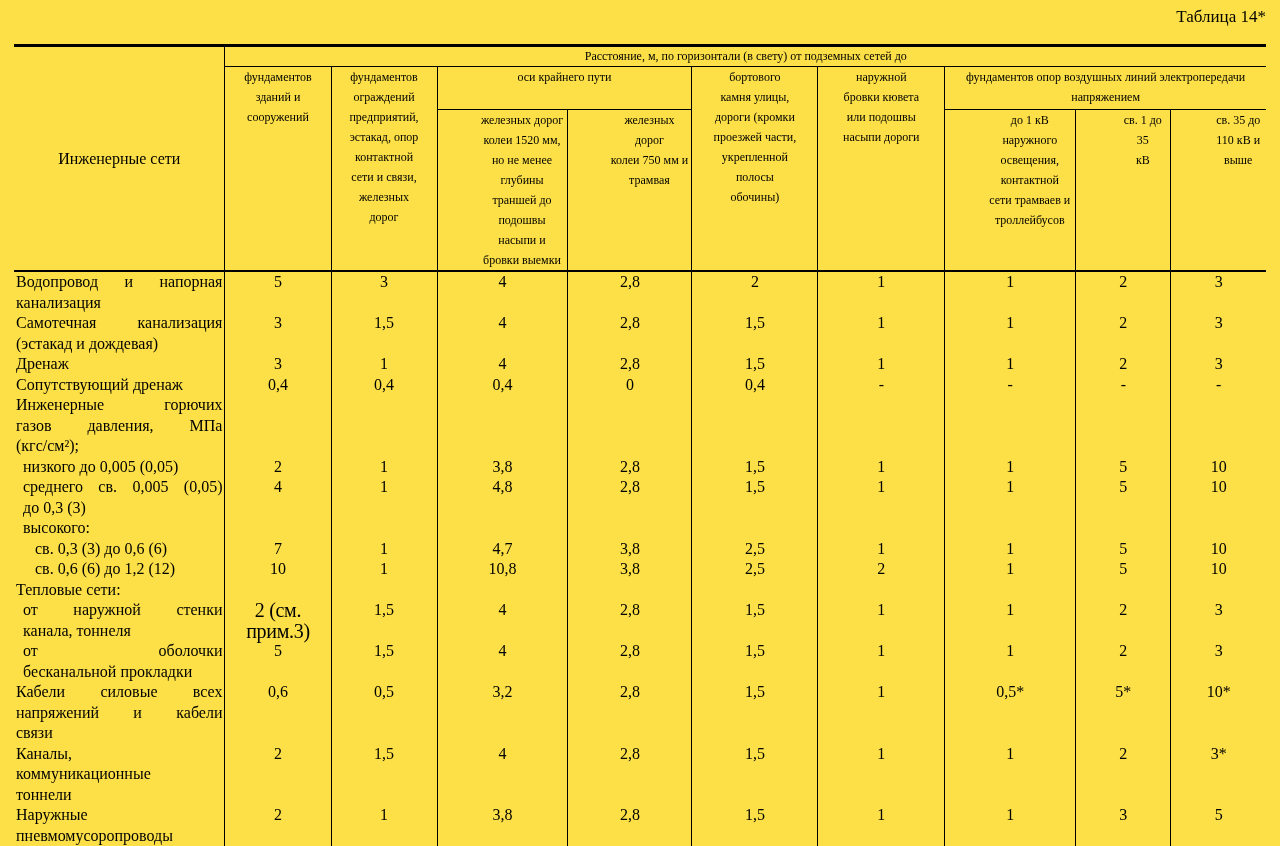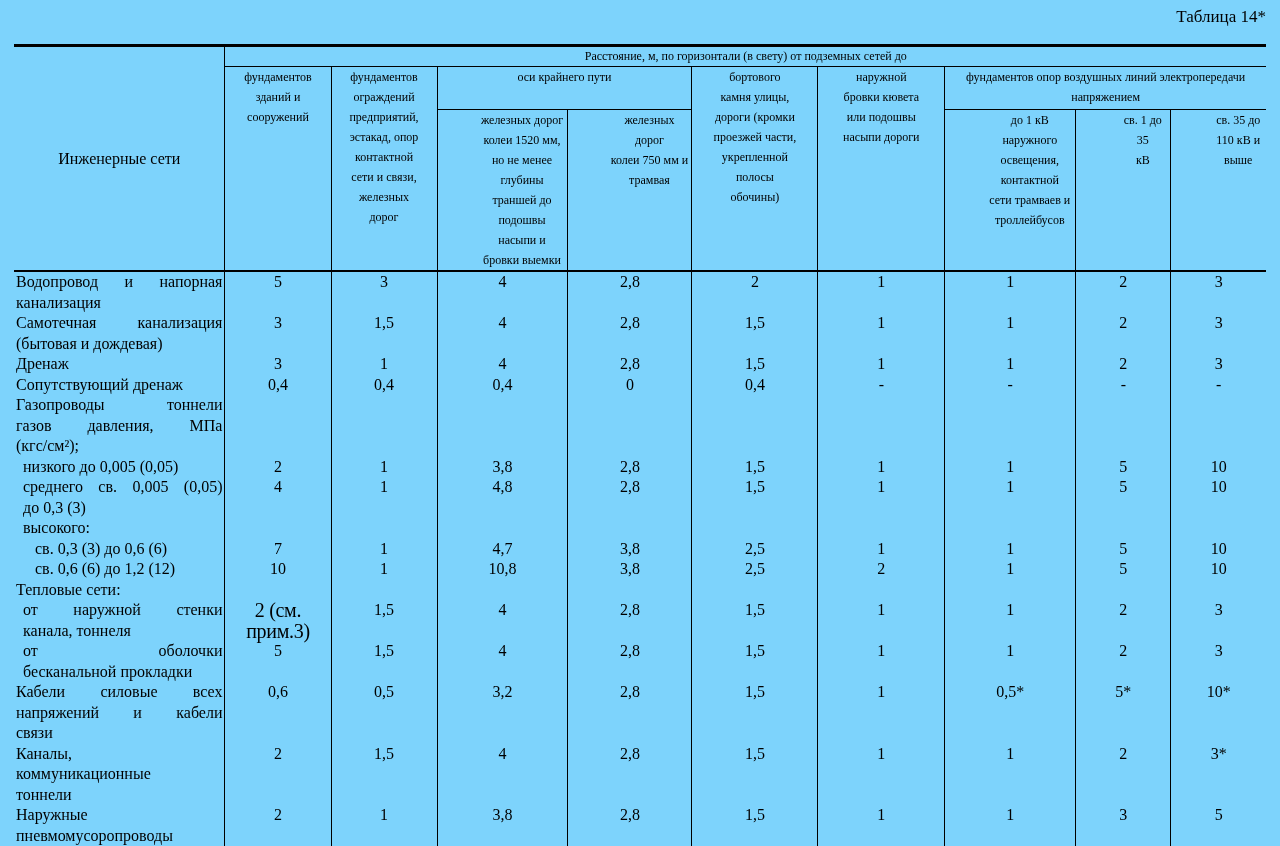--- a/index.html
+++ b/index.html
@@ -1,17 +1,17 @@
 <!DOCTYPE html>
 <html><head>
 <meta charset="utf-8">
 <style>
   html, body { margin: 0; padding: 0; background: #ffffff; }
   #page {
-    width: 1280px; height: 846px; overflow: hidden; background: #7dd3fc;
+    width: 1280px; height: 846px; overflow: hidden; background: #fde047;
     font-family: "Liberation Serif", "DejaVu Serif", serif; color: #000;
   }
   .caption {
     height: 44px; box-sizing: border-box; text-align: right;
     padding: 7px 14px 0 0; font-size: 17px;
   }
   table.main {
     border-collapse: collapse; table-layout: fixed;
     width: 1252px; margin-left: 14px;
     border-top: 3px solid #000;
@@ -124,21 +124,21 @@
         <td class="c-val">2</td>
         <td class="c-val">1</td>
         <td class="c-val">1</td>
         <td class="c-val">2</td>
         <td class="c-val">3</td>
       </tr>
 
       <tr>
         <td class="c-name nolb">
             <span class="ln jl">Самотечная канализация</span>
-            <span class="ln">(бытовая и дождевая)</span>
+            <span class="ln">(эстакад и дождевая)</span>
           </td>
         <td class="c-val">3</td>
         <td class="c-val">1,5</td>
         <td class="c-val">4</td>
         <td class="c-val">2,8</td>
         <td class="c-val">1,5</td>
         <td class="c-val">1</td>
         <td class="c-val">1</td>
         <td class="c-val">2</td>
         <td class="c-val">3</td>
@@ -169,21 +169,21 @@
         <td class="c-val">0</td>
         <td class="c-val">0,4</td>
         <td class="c-val">-</td>
         <td class="c-val">-</td>
         <td class="c-val">-</td>
         <td class="c-val">-</td>
       </tr>
 
       <tr>
         <td class="c-name nolb">
-            <span class="ln jl">Газопроводы тоннели</span>
+            <span class="ln jl">Инженерные горючих</span>
             <span class="ln jl">газов давления, МПа</span>
             <span class="ln">(кгс/см²);</span>
           </td>
         <td class="c-val"></td>
         <td class="c-val"></td>
         <td class="c-val"></td>
         <td class="c-val"></td>
         <td class="c-val"></td>
         <td class="c-val"></td>
         <td class="c-val"></td>

